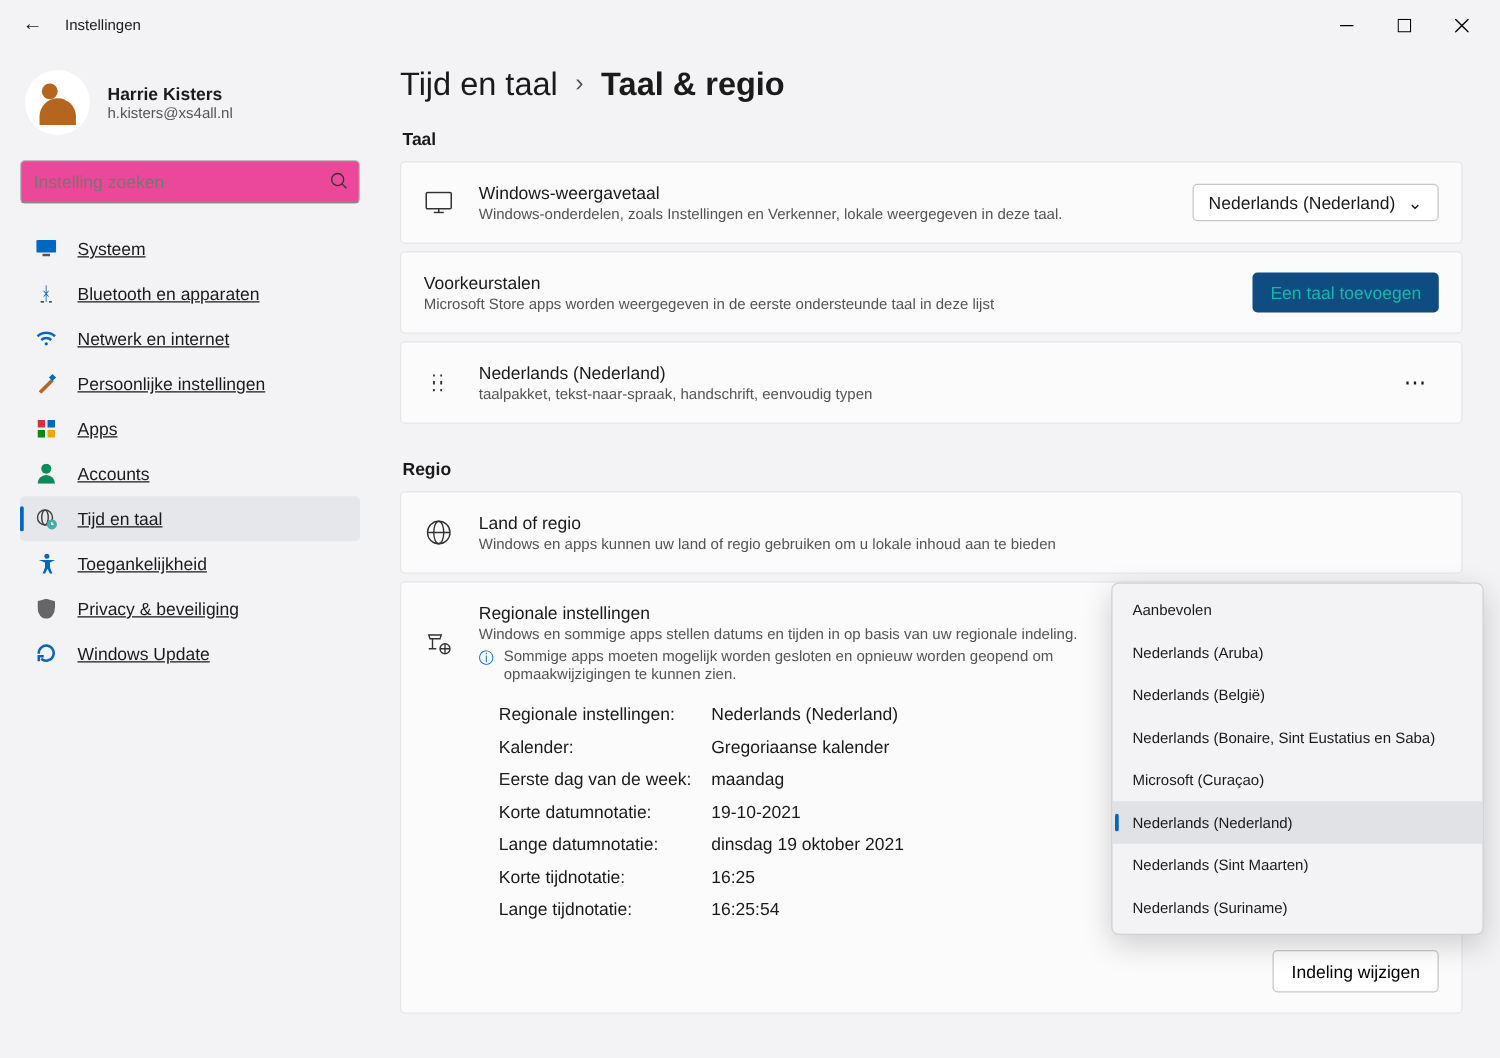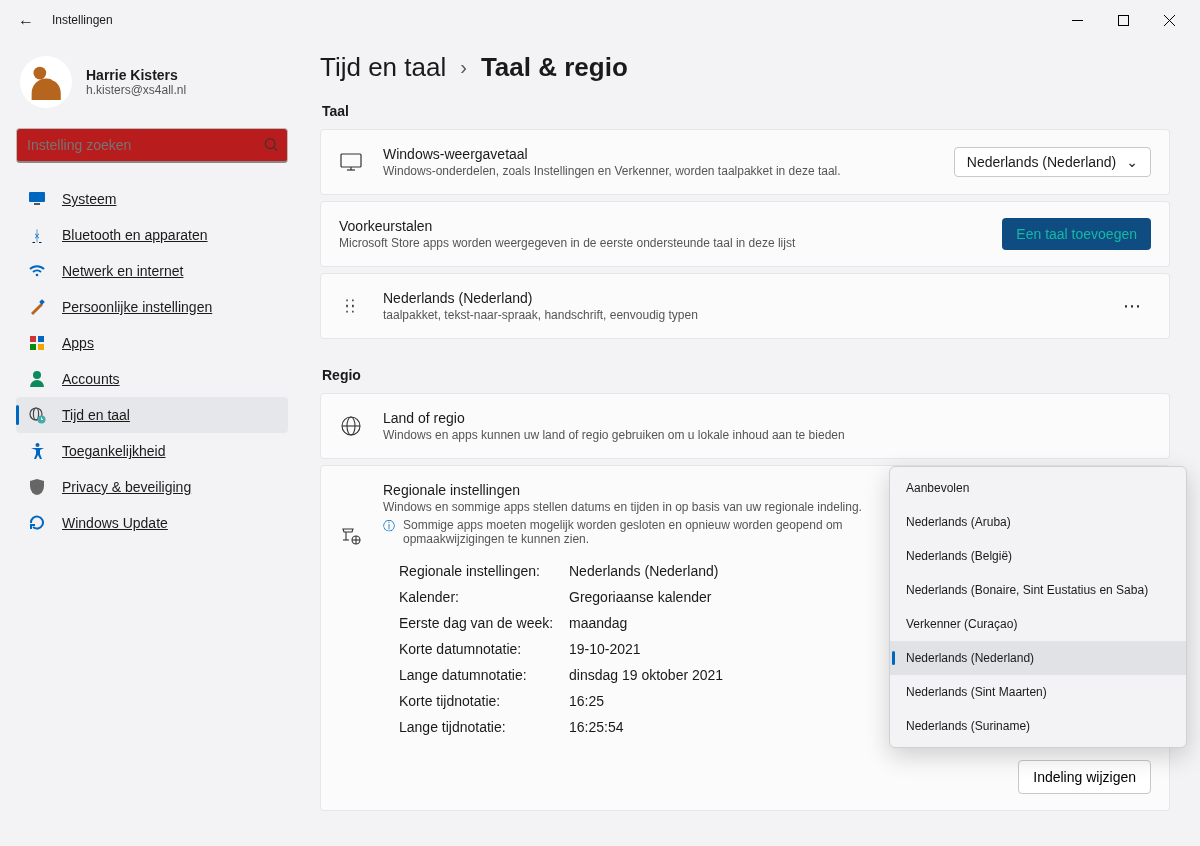--- a/index.html
+++ b/index.html
@@ -10,21 +10,21 @@
   .winctrls { margin-left: auto; display: flex; }
   .winctrls div { width: 46px; height: 32px; display: flex; align-items: center; justify-content: center; font-size: 14px; cursor: pointer; }
   .layout { display: flex; height: calc(100% - 40px); }
   .sidebar { width: 300px; padding: 10px 12px 10px 16px; }
   .profile { display: flex; align-items: center; gap: 14px; padding: 6px 4px 20px 4px; }
   .avatar { width: 52px; height: 52px; border-radius: 50%; background: #fff; display:flex; align-items:center; justify-content:center; overflow:hidden;}
   .avatar svg { width:70%; height:70%; }
   .profile .name { font-weight: 600; font-size: 14px; }
   .profile .email { font-size: 12px; color: #555; }
   .search { position: relative; margin-bottom: 18px; }
-  .search input { width: 100%; padding: 8px 34px 8px 10px; border: 1px solid #bbb; border-bottom: 2px solid #888; border-radius: 4px; background: #b91c1c; font-size: 14px; }
+  .search input { width: 100%; padding: 8px 34px 8px 10px; border: 1px solid #bbb; border-bottom: 2px solid #888; border-radius: 4px; background: #ec4899; font-size: 14px; }
   .search .icon { position: absolute; right: 10px; top: 50%; transform: translateY(-50%); font-size: 14px; color: #333; }
   .nav { list-style: none; }
   .nav li { display: flex; align-items: center; gap: 16px; padding: 9px 12px; border-radius: 4px; cursor: pointer; font-size: 14px; text-decoration: underline; }
   .nav li.active { background: #e6e7ea; position: relative; }
   .nav li.active::before { content: ""; position: absolute; left: 0; top: 8px; bottom: 8px; width: 3px; background: #0067c0; border-radius: 2px; }
   .nav .ic { width: 18px; height: 18px; display:flex; align-items:center; justify-content:center; font-size:15px;}
   .main { flex: 1; padding: 12px 30px 20px 20px; overflow: visible; }
   .breadcrumb { display: flex; align-items: center; gap: 14px; margin-bottom: 20px; }
   .breadcrumb .crumb { font-size: 26px; font-weight: 400; }
   .breadcrumb .crumb.cur { font-weight: 600; }
@@ -36,21 +36,21 @@
   .card .ct { font-size: 14px; }
   .card .cs { font-size: 12px; color: #555; margin-top: 2px; }
   .dropdown { border: 1px solid #c7c7cc; border-radius: 4px; background: #fff; padding: 6px 12px; display: flex; align-items: center; gap: 10px; cursor: pointer; font-size:14px;}
   .btn-primary { background: #0f4c81; color: #14b8a6; border: none; border-radius: 4px; padding: 8px 14px; font-size: 14px; cursor: pointer; }
   .btn-secondary { background: #fff; border: 1px solid #c7c7cc; border-radius: 4px; padding: 8px 14px; font-size: 14px; cursor: pointer; }
   .pref-card { flex-direction: column; align-items: stretch; }
   .pref-head { display: flex; align-items: center; width:100%;}
   .lang-item { position: relative; }
   .more { font-size: 18px; letter-spacing: 2px; cursor: pointer; padding: 4px 8px;}
   .regional-card { flex-direction: column; align-items: stretch; gap: 12px; position: relative; }
-  .reg-head { display:flex; gap:20px; align-items:flex-end;}
+  .reg-head { display:flex; gap:20px; align-items:center;}
   .info-row { display:flex; align-items:flex-start; gap:8px; font-size:12px; color:#555; margin-top:4px;}
   .info-row .infoicon { color:#0067c0; font-size:12px;}
   .kv-list { margin-left: 60px; }
   .kv { display: flex; font-size: 14px; padding: 5px 0; }
   .kv .k { width: 170px; }
   .kv .v { color: #1a1a1a; }
   .change-row { display: flex; justify-content: flex-end; padding-top: 8px; }
   .popup { position: absolute; top: 0; right: -18px; width: 298px; background: #f3f3f5; border: 1px solid #d0d0d4; border-radius: 6px; box-shadow: 0 8px 24px rgba(0,0,0,.18); padding: 4px 0; z-index: 50; }
   .popup .opt { padding: 10px 16px; font-size: 12px; cursor: pointer; position:relative;}
   .popup .opt.sel { background: #e1e2e6; }
@@ -220,21 +220,21 @@
     <div class="card">
       <div class="cicn">
         <svg width="22" height="18" viewBox="0 0 22 18" fill="none" stroke="#333" stroke-width="1.2">
             <rect x="1" y="1" width="20" height="13" rx="1"></rect>
             <line x1="7" y1="17" x2="15" y2="17"></line>
             <line x1="11" y1="14" x2="11" y2="17"></line>
           </svg>
       </div>
       <div class="ctxt">
         <div class="ct">Windows-weergavetaal</div>
-        <div class="cs">Windows-onderdelen, zoals Instellingen en Verkenner, worden taalpakket in deze taal.</div>
+        <div class="cs">Windows-onderdelen, zoals Instellingen en Verkenner, lokale weergegeven in deze taal.</div>
       </div>
       <div class="dropdown">
         <span>Nederlands (Nederland)</span>
         <span>⌄</span>
       </div>
     </div>
 
     <div class="card pref-card">
       <div class="pref-head">
         <div class="ctxt">
@@ -325,21 +325,21 @@
 
       <div class="change-row">
         <button class="btn-secondary">Indeling wijzigen</button>
       </div>
 
       <div class="popup" id="popup">
           <div class="opt">Aanbevolen</div>
           <div class="opt">Nederlands (Aruba)</div>
           <div class="opt">Nederlands (België)</div>
           <div class="opt">Nederlands (Bonaire, Sint Eustatius en Saba)</div>
-          <div class="opt">Verkenner (Curaçao)</div>
+          <div class="opt">Microsoft (Curaçao)</div>
           <div class="opt sel">Nederlands (Nederland)</div>
           <div class="opt">Nederlands (Sint Maarten)</div>
           <div class="opt">Nederlands (Suriname)</div>
         </div>
     </div>
 
   </div>
 </div>
 
 </body></html>

